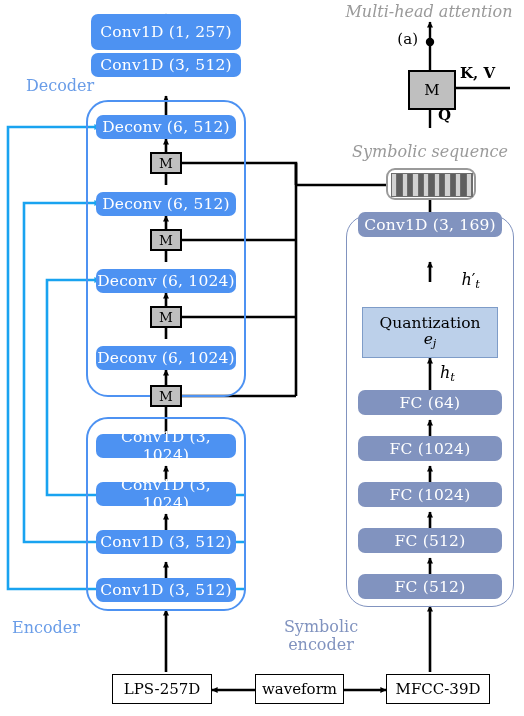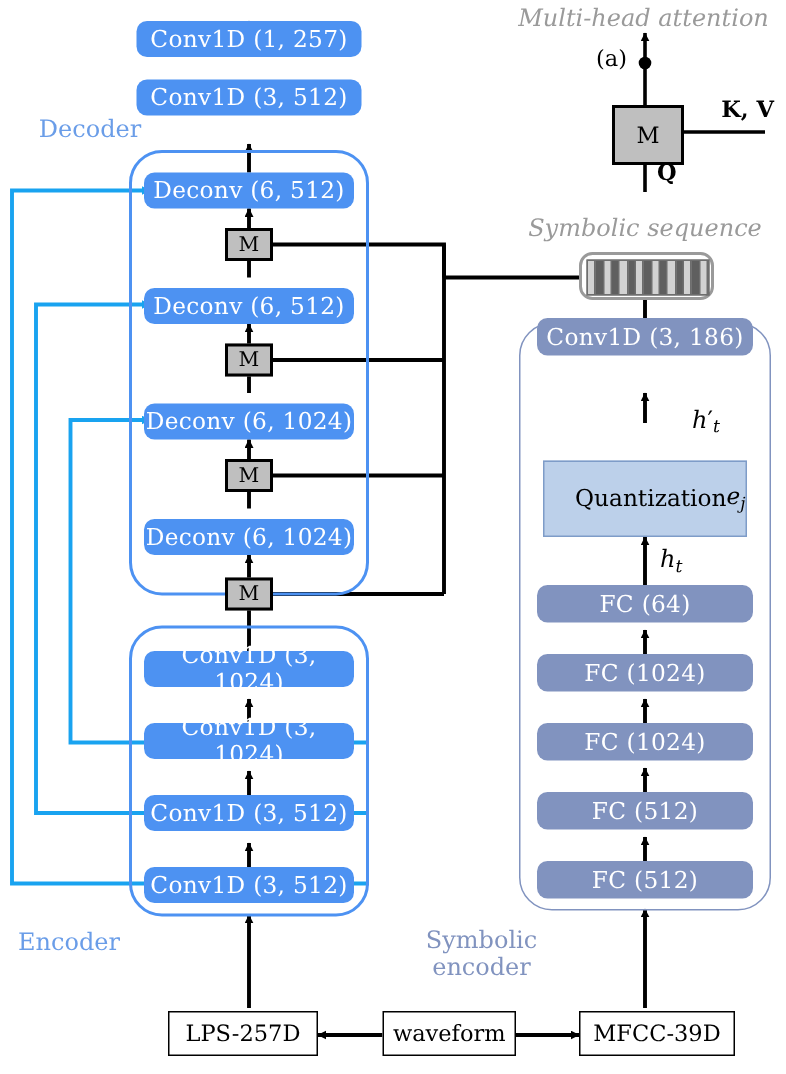--- a/index.html
+++ b/index.html
@@ -12,21 +12,21 @@
         align-items:center;justify-content:center;text-align:center;}
 
   
   .bblock{background:#4d92f2;color:#ffffff;border-radius:7px;
           font-size:15.5px;letter-spacing:.2px;}
   
   .sblock{background:#8193bf;color:#ffffff;border-radius:7px;
           font-size:15.5px;letter-spacing:.2px;}
   
   .qblock{background:#bcd0ea;color:#000000;border:1.4px solid #7e9cc8;
-          font-size:15.5px;line-height:1.05;justify-content:flex-end;}
+          font-size:15.5px;line-height:1.05;flex-direction:column;}
   
   .wbox{background:#ffffff;color:#000000;border:1.8px solid #000000;
         font-size:15px;}
   
   .mbox{background:#bfbfbf;color:#000000;border:2px solid #000000;
         font-size:13.5px;}
 
   
   .group{position:absolute;box-sizing:border-box;border-radius:22px;
          background:transparent;}
@@ -117,21 +117,21 @@
       <path d="M246,589 L8,589 L8,127 L100,127" marker-end="url(#ahS)"></path>
       <path d="M246,542 L24,542 L24,203 L100,203" marker-end="url(#ahS)"></path>
       <path d="M246,495 L47,495 L47,280 L100,280" marker-end="url(#ahS)"></path>
     </g>
   </svg>
 
   <div class="group group-dec" style="left:86px;top:100px;width:160px;height:297px;"></div>
   <div class="group group-enc" style="left:86px;top:417px;width:160px;height:194px;"></div>
   <div class="group group-sym" style="left:346px;top:215px;width:168px;height:392px;"></div>
 
-  <div class="node bblock" style="left:91px;top:14px;width:150px;height:24px;">Conv1D (1, 257)</div>
+  <div class="node bblock" style="left:91px;top:14px;width:150px;height:36px;">Conv1D (1, 257)</div>
   <div class="node bblock" style="left:91px;top:53px;width:150px;height:24px;">Conv1D (3, 512)</div>
 
   <div class="node bblock" style="left:96px;top:115px;width:140px;height:24px;">Deconv (6, 512)</div>
   <div class="node bblock" style="left:96px;top:192px;width:140px;height:24px;">Deconv (6, 512)</div>
   <div class="node bblock" style="left:96px;top:269px;width:140px;height:24px;">Deconv (6, 1024)</div>
   <div class="node bblock" style="left:96px;top:346px;width:140px;height:24px;">Deconv (6, 1024)</div>
 
   <div class="node mbox" style="left:150px;top:152px;width:32px;height:22px;">M</div>
   <div class="node mbox" style="left:150px;top:229px;width:32px;height:22px;">M</div>
   <div class="node mbox" style="left:150px;top:306px;width:32px;height:22px;">M</div>
@@ -161,21 +161,21 @@
         <div class="bar" style="background: rgb(210, 210, 210); border-right: 1px solid rgb(110, 110, 110);"></div>
         <div class="bar" style="background: rgb(95, 95, 95); border-right: 1px solid rgb(110, 110, 110);"></div>
         <div class="bar" style="background: rgb(210, 210, 210); border-right: 1px solid rgb(110, 110, 110);"></div>
         <div class="bar" style="background: rgb(95, 95, 95); border-right: 1px solid rgb(110, 110, 110);"></div>
         <div class="bar" style="background: rgb(210, 210, 210); border-right: 1px solid rgb(110, 110, 110);"></div>
         <div class="bar" style="background: rgb(95, 95, 95); border-right: 1px solid rgb(110, 110, 110);"></div>
         <div class="bar" style="background: rgb(210, 210, 210); border-right: 1px solid rgb(110, 110, 110);"></div>
       </div>
   </div>
 
-  <div class="node sblock" style="left:358px;top:212px;width:144px;height:25px;">Conv1D (3, 186)</div>
+  <div class="node sblock" style="left:358px;top:212px;width:144px;height:25px;">Conv1D (3, 169)</div>
 
   <div class="node qblock" style="left:362px;top:307px;width:136px;height:51px;">
     <span>Quantization</span>
     <span class="math"><span>e</span><span class="sub">j</span></span>
   </div>
 
   <div class="label lbl-black math" style="left:440px;top:270px;width:40px;text-align:right;"><span>h</span><span class="prime">′</span><span class="sub">t</span></div>
 
   <div class="label lbl-black math" style="left:440px;top:363px;width:40px;text-align:left;"><span>h</span><span class="sub">t</span></div>
 
@@ -187,16 +187,16 @@
 
   <div class="node wbox" style="left:112px;top:674px;width:100px;height:30px;">LPS-257D</div>
   <div class="node wbox" style="left:255px;top:674px;width:89px;height:30px;">waveform</div>
   <div class="node wbox" style="left:386px;top:674px;width:104px;height:30px;">MFCC-39D</div>
 
   <div class="label lbl-gray" style="left:334px;top:2px;width:190px;">Multi-head attention</div>
 
   <div class="node mbox" style="left:408px;top:70px;width:48px;height:40px;font-size:15px;">M</div>
 
   <div class="label lbl-black" style="left:378px;top:30px;width:40px;text-align:right;font-size:15px;">(a)</div>
-  <div class="label lbl-black bold" style="left:460px;top:64px;width:56px;text-align:right;font-size:15px;">K, V</div>
+  <div class="label lbl-black bold" style="left:460px;top:64px;width:56px;text-align:left;font-size:15px;">K, V</div>
   <div class="label lbl-black bold" style="left:438px;top:106px;width:30px;text-align:left;font-size:15px;">Q</div>
 
 </div>
 
 </body></html>

